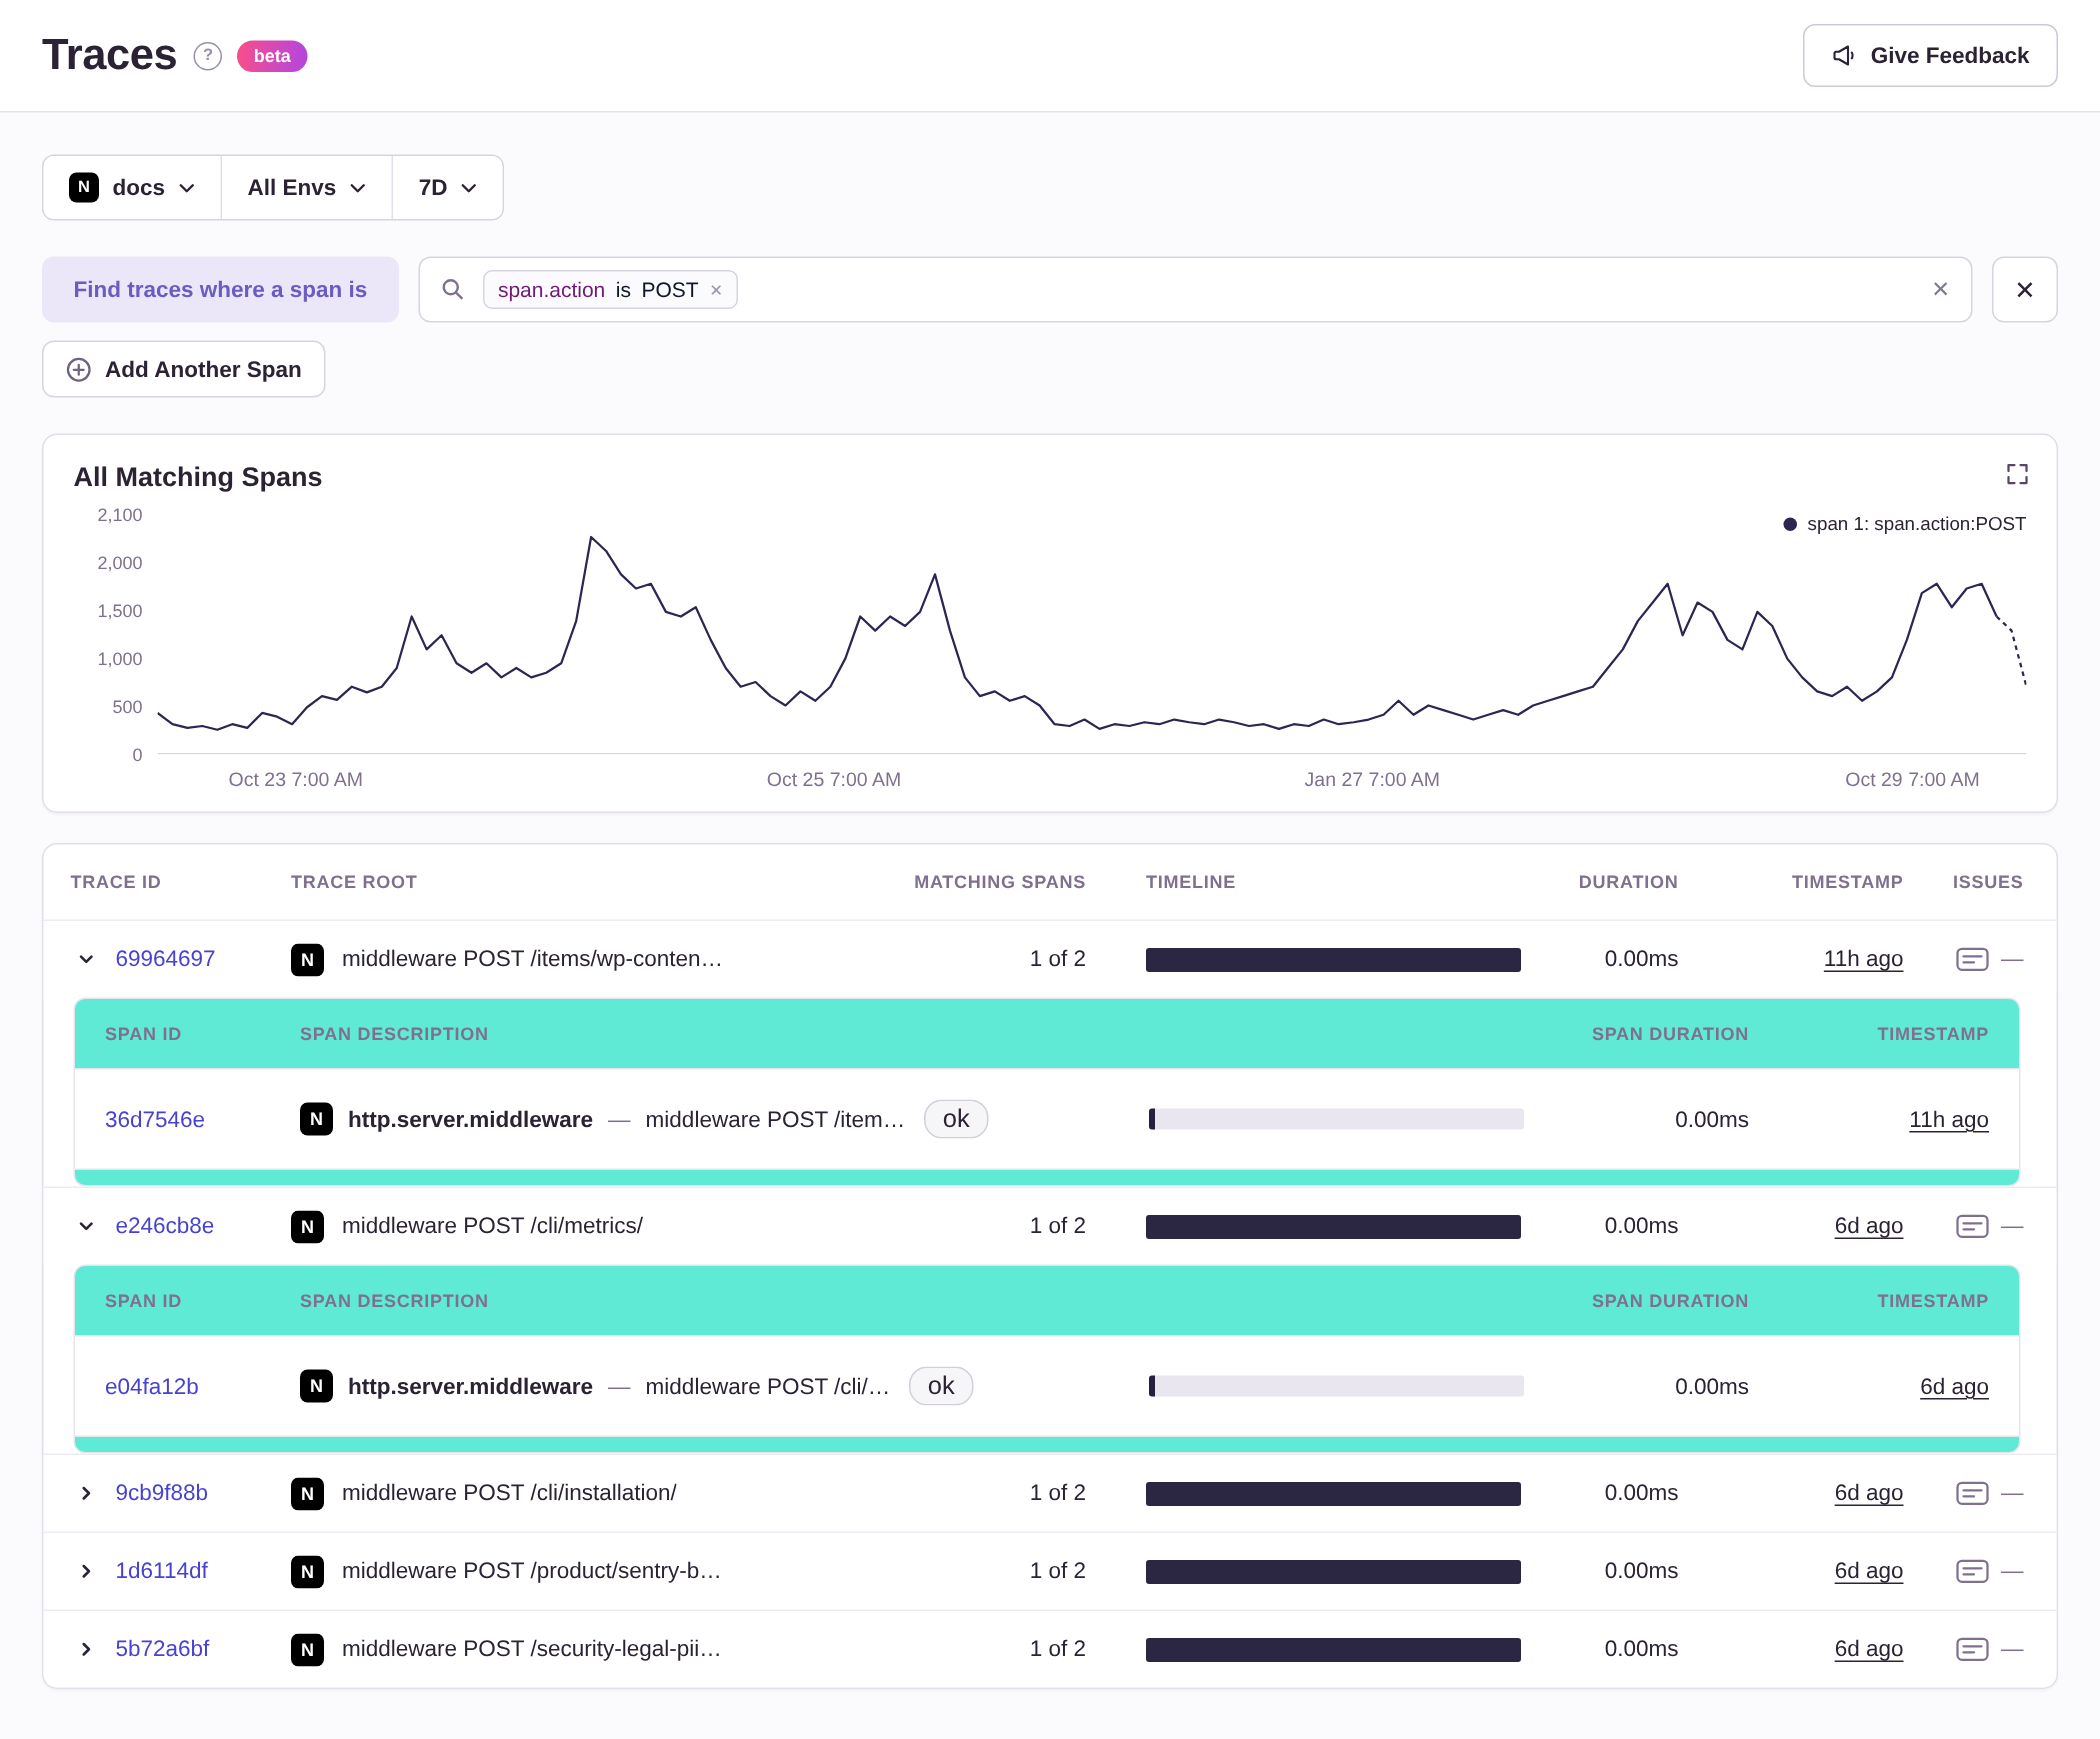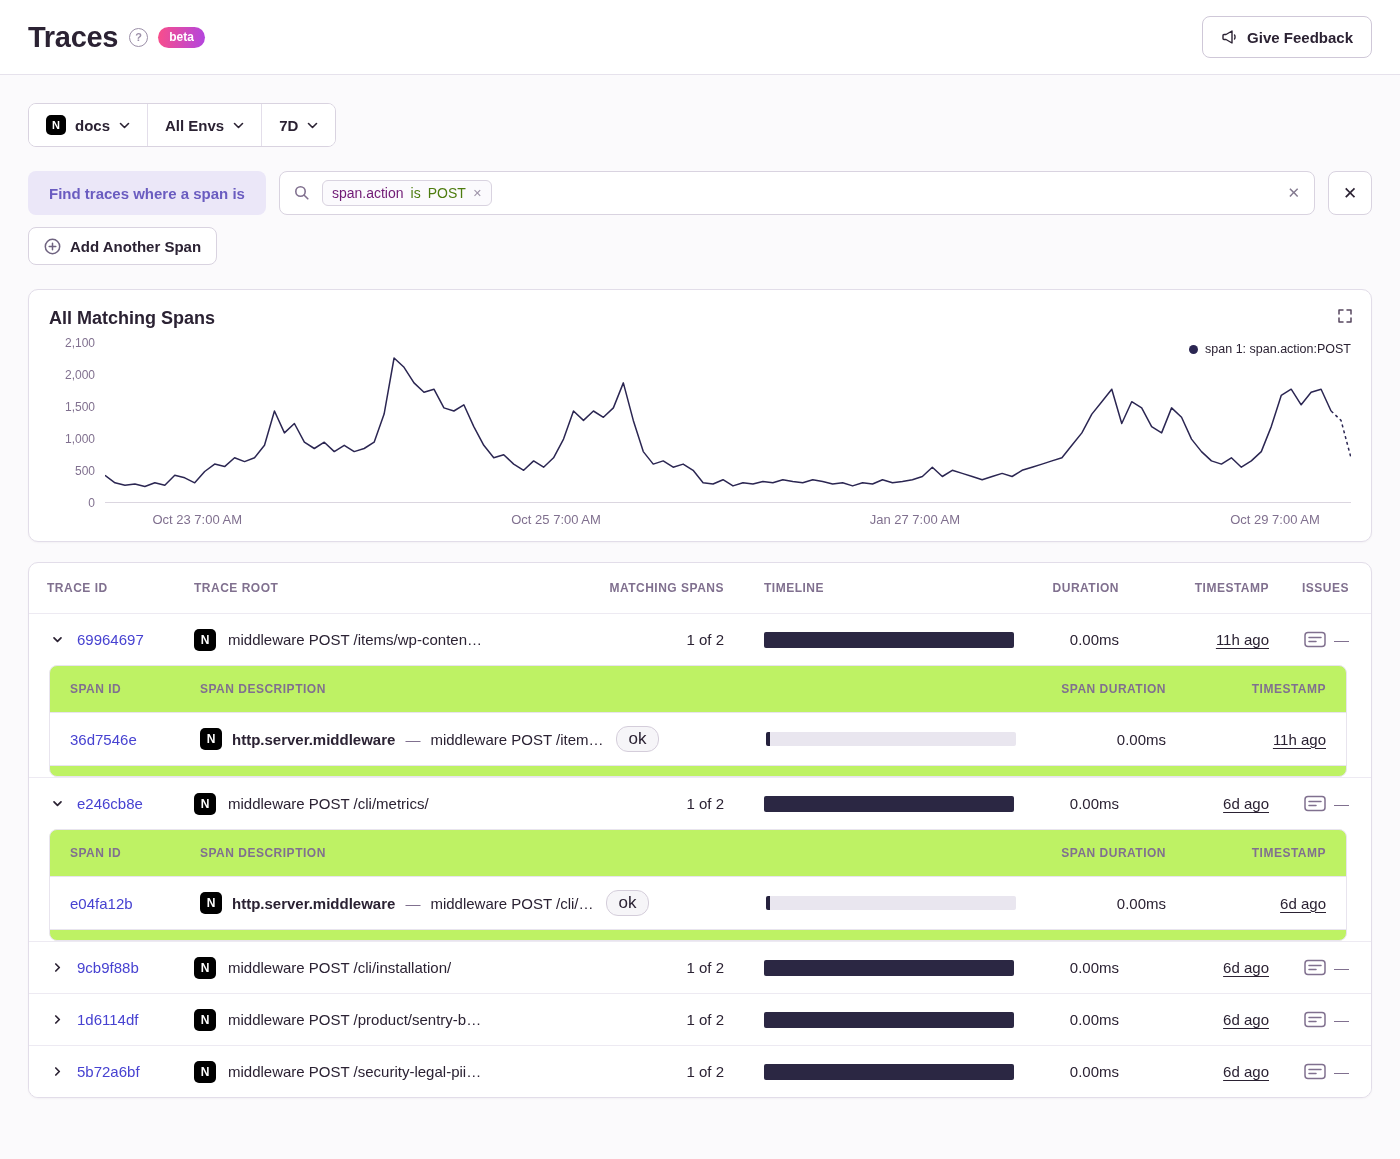--- a/index.html
+++ b/index.html
@@ -22,21 +22,21 @@
   .filter-seg + .filter-seg { border-left:1px solid #e3deea; }
 
   .nicon { width:22px; height:22px; background:#000; color:#fff; border-radius:5px; font-size:12px; font-weight:700; display:inline-flex; align-items:center; justify-content:center; flex:none; }
   .nicon.sm { width:20px; height:20px; font-size:11px; }
 
   .search-row { display:flex; gap:13px; align-items:center; margin-bottom:12px; }
   .find-label { background:#ebe7f8; color:#6a5cc0; font-weight:700; font-size:15px; border-radius:8px; height:44px; display:flex; align-items:center; padding:0 21px; flex:none; }
   .search-box { flex:1; background:#fff; border:1px solid #d9d3e0; border-radius:8px; height:44px; display:flex; align-items:center; padding:0 14px; gap:12px; }
   .token { border:1px solid #d9d3e0; background:#fbfafd; border-radius:6px; display:inline-flex; align-items:center; gap:7px; padding:4px 9px; font-size:14px; }
   .tk-key { color:#701a75; }
-  .tk-op, .tk-val { color:#4d7c0f;text-align:right; }
+  .tk-op, .tk-val { color:#0f172a;text-align:right; }
   .tk-x { color:#9d93a8; font-size:11px; cursor:pointer; }
   .clear-x { margin-left:auto; color:#847a90; font-size:15px; cursor:pointer; }
   .close-btn { width:44px; height:44px; background:#fff; border:1px solid #d9d3e0; border-radius:8px; font-size:17px; color:#2b2233; flex:none; }
 
   .add-span-btn { display:inline-flex; align-items:center; gap:9px; height:38px; padding:0 15px; background:#fff; border:1px solid #d9d3e0; border-radius:8px; font-size:15px; font-weight:700; color:#2b2233; margin-bottom:24px; }
 
   
   .panel { background:#fff; border:1px solid #e2dde9; border-radius:10px; box-shadow:0 1px 2px rgba(43,34,51,0.04); }
 
   .chart-panel { position:relative; padding:18px 20px 12px; margin-bottom:20px; }
@@ -68,22 +68,22 @@
   .c-match { text-align:right; }
   .c-timeline { padding-left:40px; }
   .bar { height:16px; background:#2b2743; border-radius:2px; width:100%; }
   .c-dur { text-align:right; }
   .c-ts { text-align:right; }
   .ts { text-decoration:underline; text-underline-offset:3px; text-decoration-thickness:1px; color:#2b2233; cursor:pointer; }
   .c-issues { display:flex; justify-content:flex-end; align-items:center; gap:8px; padding-right:22px; color:#80708f; }
   .c-issues.th { display:block; text-align:right; }
 
   
-  .sub-panel { margin:0 24px 0 20px; background:#bef264; border:1px solid #e8e4ee; border-radius:8px; padding-bottom:10px; overflow:hidden; }
-  .s-row { display:grid; grid-template-columns:150px 526px 290px 150px 1fr; align-items:center; height:54px; font-size:15px; }
+  .sub-panel { margin:0 24px 0 20px; background:#5eead4; border:1px solid #e8e4ee; border-radius:8px; padding-bottom:10px; overflow:hidden; }
+  .s-row { display:grid; grid-template-columns:150px 526px 290px 150px 1fr; align-items:center; height:68px; font-size:15px; }
   .s-row.s-head { height:46px; background:transparent; border:none; }
   .s-row:not(.s-head) { background:#fff; border-top:1px solid #e8e4ee; border-bottom:1px solid #e8e4ee; }
   .c-sid { padding-left:20px; }
   .c-sdesc { display:flex; align-items:center; gap:10px; white-space:nowrap; overflow:hidden; padding-right:8px; }
   .op { font-weight:700; }
   .sep { color:#80708f; }
   .ok-pill { border:1px solid #d4cdda; background:#f6f5f8; border-radius:12px; padding:2px 12px; font-size:17px; color:#2b2233; margin-left:2px; }
   .track { height:14px; background:#e9e6ef; border-radius:2px; position:relative; }
   .tick { position:absolute; left:0; top:0; bottom:0; width:4px; background:#25213d; border-radius:2px 0 0 2px; }
   .c-sdur { text-align:right; }

